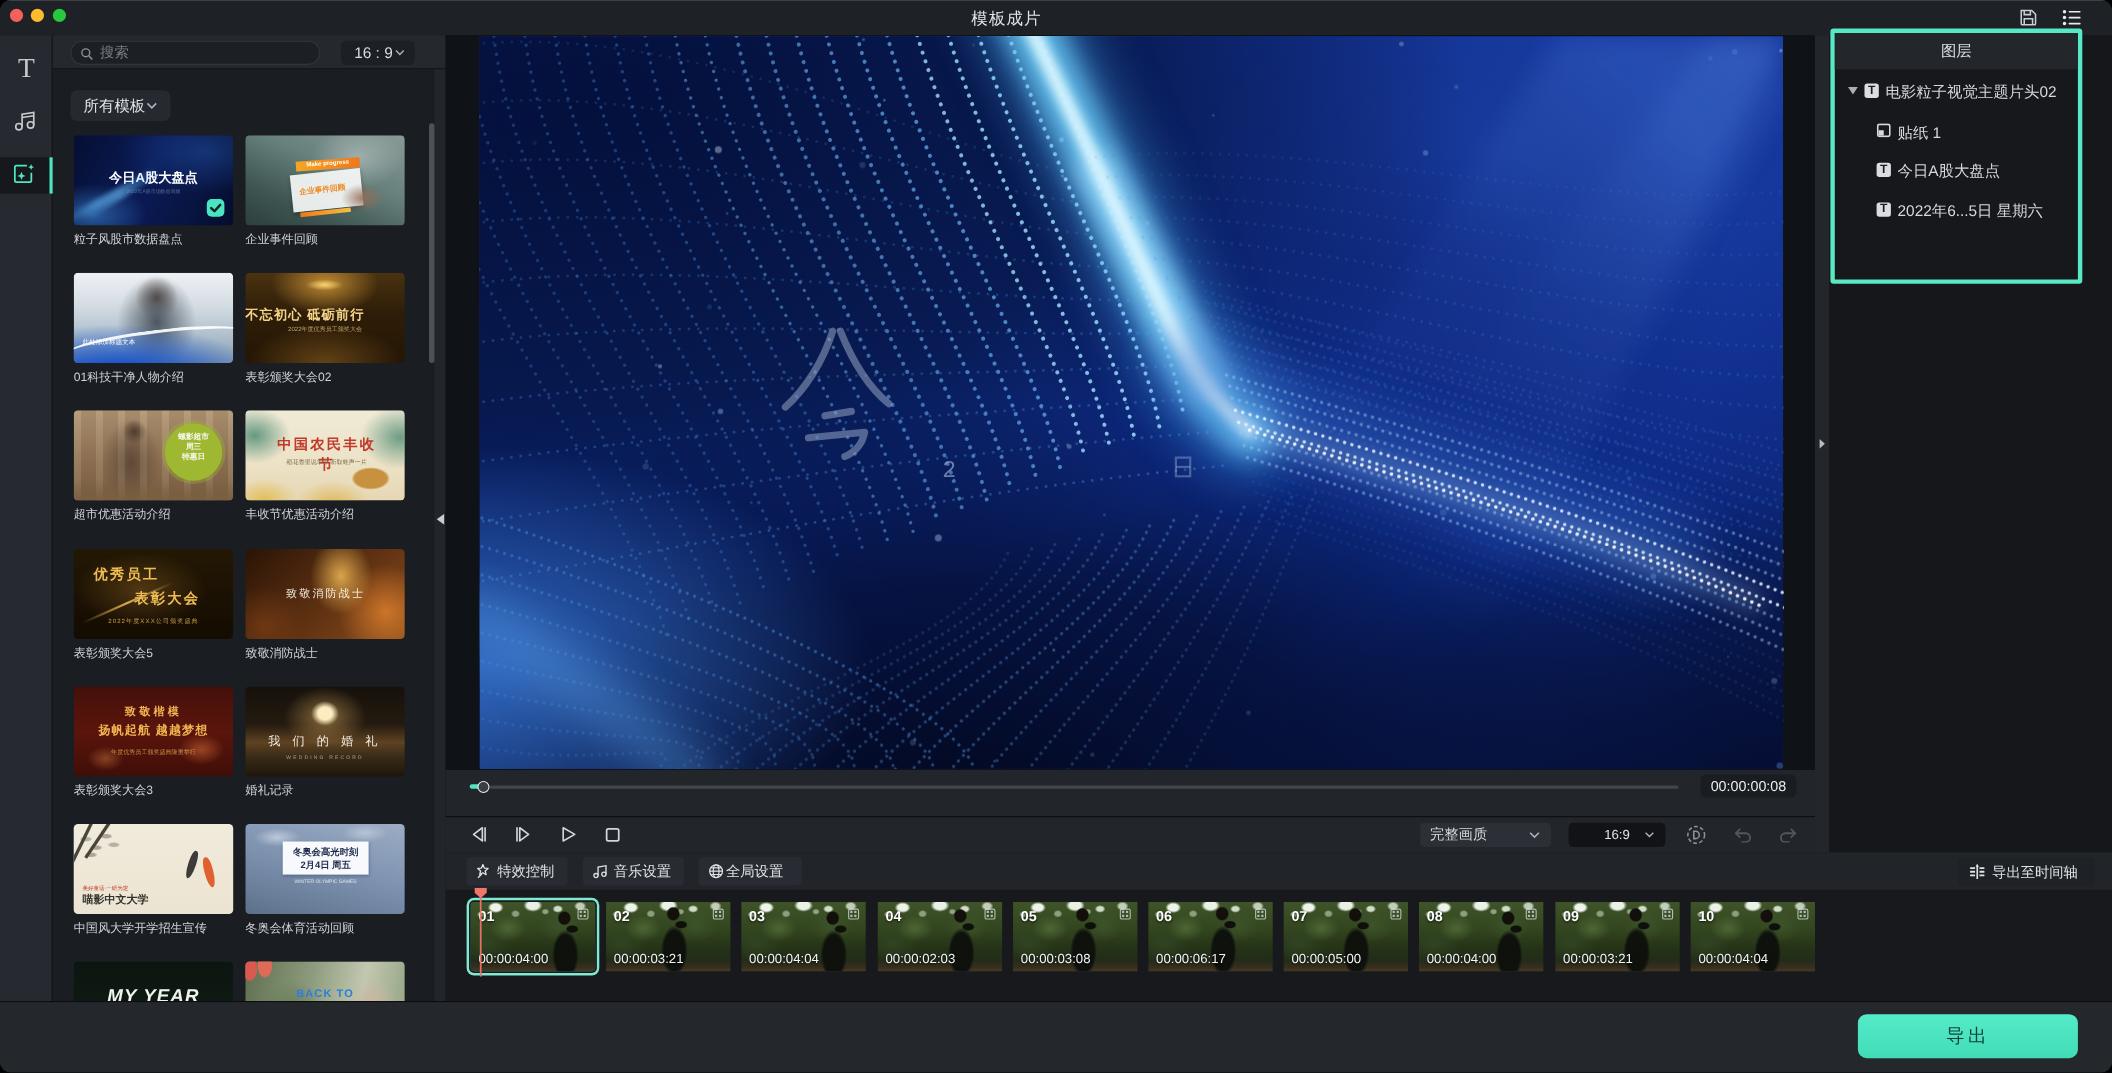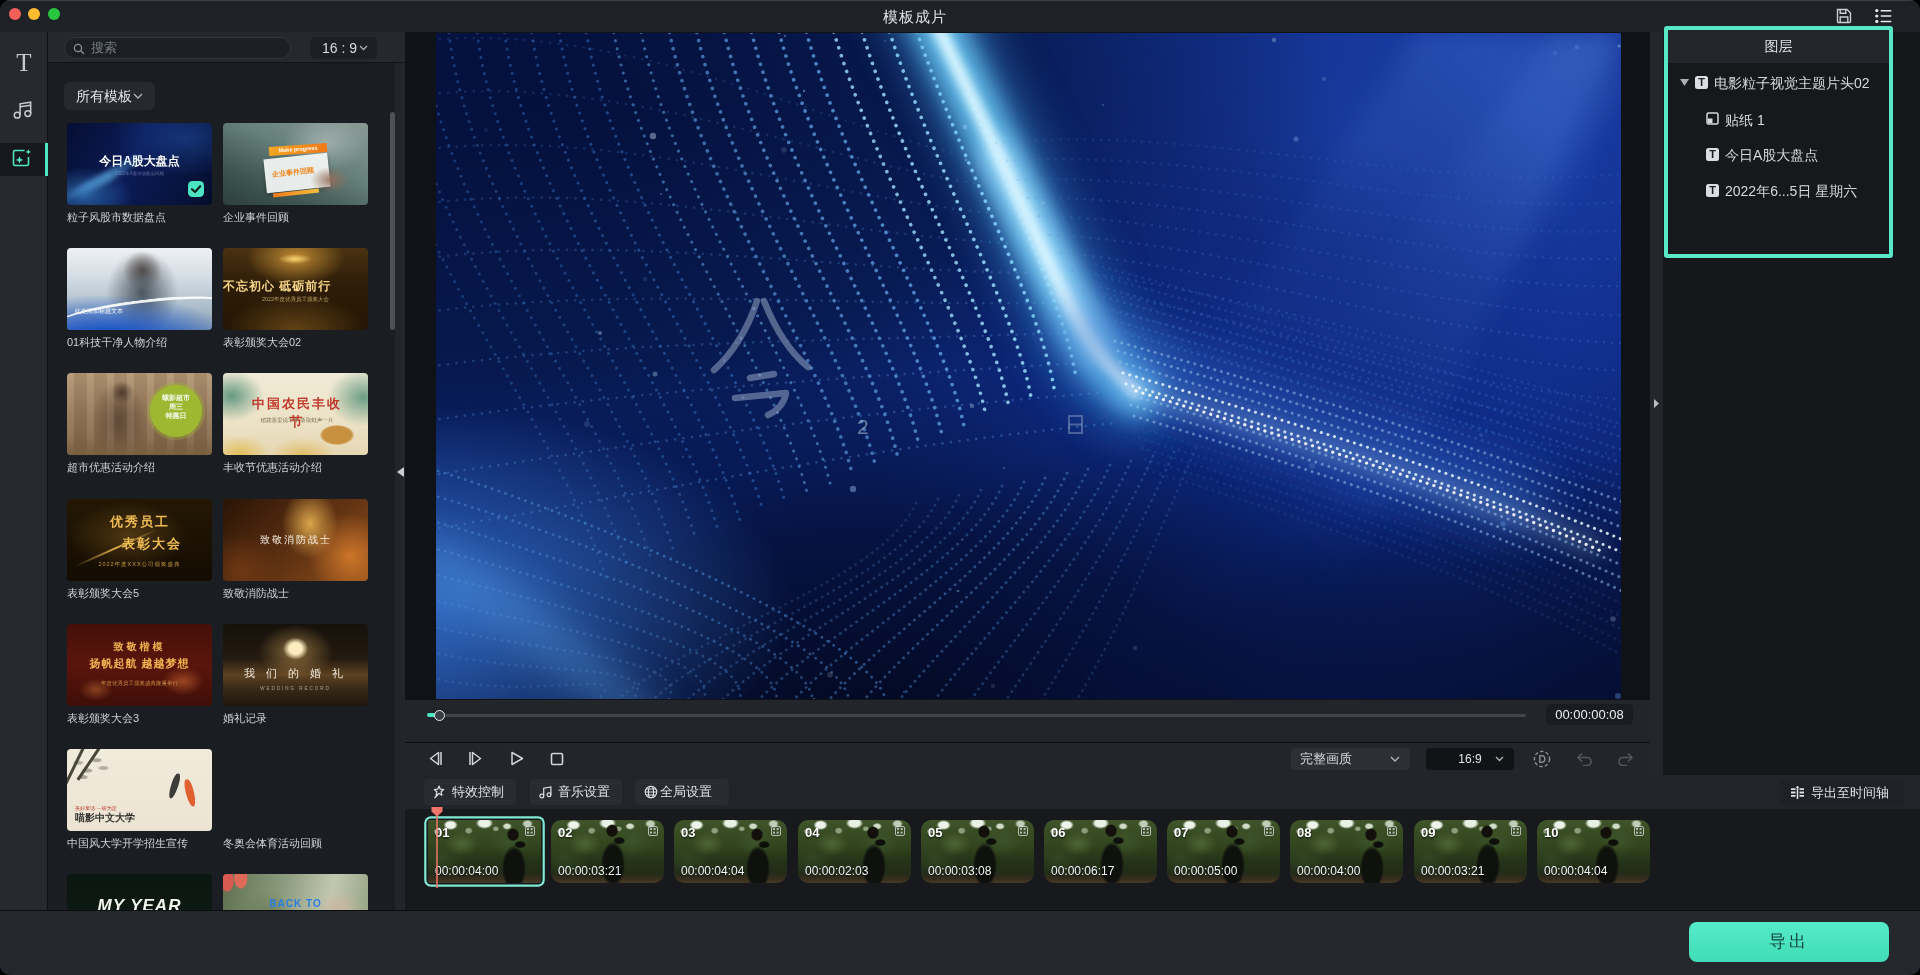--- a/index.html
+++ b/index.html
@@ -31,21 +31,21 @@
 #timepill{left:1546px;top:704px;width:87px;height:21px;background:#191c20;border-radius:5px;color:#eceef0;font-size:13px;line-height:21px;text-align:center}
 #rgutter{left:1650px;top:32px;width:13px;height:743px;background:#23262b}
 #rpanel{left:1663px;top:32px;width:257px;height:743px;background:#15171b}
 #layers{left:1664px;top:26px;width:229px;height:232px;background:#16181c;border:4px solid #58e8c5;border-radius:3px}
 #lhead{left:0;top:0;width:221px;height:33px;background:#23272c;color:#dde0e3;font-size:14px;line-height:33px;text-align:center}
 .litem{position:absolute;color:#d6d9dc;font-size:14px;height:16px;line-height:16px}
 .ticon{position:absolute;width:13px;height:13px;background:#dadde1;border-radius:2.5px;color:#1a1d21;font-size:11px;font-weight:bold;text-align:center;line-height:13px}
 #brow{left:405px;top:775px;width:1515px;height:34px;background:#212428}
 .bbtn{position:absolute;top:779px;height:26px;background:#282b31;border-radius:4px;color:#dfe2e5;font-size:13px;line-height:26px}
 #timeline{left:405px;top:809px;width:1515px;height:101px;background:#17191d}
-.clip{position:absolute;top:819.5px;width:113px;height:63px;border-radius:10px;overflow:hidden}
+.clip{position:absolute;top:819.5px;width:113px;height:63px;border-radius:0;overflow:hidden}
 .cnum{position:absolute;left:7px;top:5px;color:#fff;font-size:13px;font-weight:bold;text-shadow:0 1px 2px rgba(0,0,0,.8)}
 .cdur{position:absolute;left:7px;top:44px;color:#f2f4f6;font-size:12px;text-shadow:0 1px 2px rgba(0,0,0,.8)}
 .cic{position:absolute;right:6px;top:6px;width:10px;height:10px;border:1.2px solid rgba(222,226,230,.75);border-radius:2px}
 .cic:before{content:"";position:absolute;left:1px;top:1px;width:2.2px;height:2.2px;background:rgba(222,226,230,.75);box-shadow:3.6px 0 rgba(222,226,230,.75),0 3.6px rgba(222,226,230,.75),3.6px 3.6px rgba(222,226,230,.75)}
 #botbar{left:0;top:910px;width:1920px;height:65px;background:#24282d;border-top:1px solid #0b0d0f}
 #export{left:1689px;top:922px;width:200px;height:40px;border-radius:8px;background:linear-gradient(180deg,#55ebc8,#41dcb7);color:#123f37;font-size:17px;line-height:40px;text-align:center;letter-spacing:3px}
 .forest{background:
  radial-gradient(10px 7px at 20% 8%,rgba(248,252,244,.95) 45%,rgba(248,252,244,0) 72%),
  radial-gradient(12px 8px at 50% 5%,rgba(242,250,238,.95) 45%,rgba(242,250,238,0) 72%),
  radial-gradient(7px 5px at 70% 10%,rgba(235,244,228,.85) 40%,rgba(235,244,228,0) 70%),
@@ -147,21 +147,21 @@
       <div style="position:absolute;left:0;bottom:0;width:145px;height:18px;background:linear-gradient(0deg,rgba(122,96,64,.9),rgba(122,96,64,0))"></div>
     </div>
 <div class="tlabel" style="left:67px;top:460px">超市优惠活动介绍</div>
 <div class="thumb" style="left:223px;top:373px;background:radial-gradient(45px 35px at 6% 28%,rgba(85,145,120,.9),rgba(85,145,120,0) 72%),radial-gradient(50px 40px at 97% 30%,rgba(85,145,120,.85),rgba(85,145,120,0) 72%),radial-gradient(40px 24px at 12% 98%,rgba(225,185,70,.8),rgba(225,185,70,0) 75%),radial-gradient(45px 26px at 55% 102%,rgba(220,175,60,.7),rgba(220,175,60,0) 75%),linear-gradient(180deg,#f0ead6 0%,#ece2c6 60%,#e6d7b4 100%)">
       <div style="position:absolute;left:26px;top:22px;width:96px;text-align:center;color:#c0392b;font-size:13px;font-weight:bold;letter-spacing:2px">中国农民丰收节</div>
       <div style="position:absolute;left:36px;top:44px;width:76px;text-align:center;color:#7a6a4a;font-size:5.5px">稻花香里说丰年 听取蛙声一片</div>
       <div style="position:absolute;right:14px;bottom:10px;width:34px;height:20px;background:radial-gradient(#c8913f 60%,rgba(200,145,63,0) 75%);border-radius:50%"></div>
     </div>
 <div class="tlabel" style="left:223px;top:460px">丰收节优惠活动介绍</div>
 <div class="thumb" style="left:67px;top:499px;background:radial-gradient(80px 45px at 42% 45%,rgba(120,85,30,.55),rgba(120,85,30,0) 75%),linear-gradient(180deg,#241804 0%,#1a1003 60%,#140c02 100%)">
-      <div style="position:absolute;left:18px;top:14px;width:110px;text-align:center;color:#eebc52;font-size:13px;font-weight:bold;letter-spacing:2px">优秀员工</div>
+      <div style="position:absolute;left:18px;top:14px;width:110px;color:#eebc52;font-size:13px;font-weight:bold;letter-spacing:2px">优秀员工</div>
       <div style="position:absolute;left:30px;top:36px;width:110px;text-align:center;color:#eebc52;font-size:13px;font-weight:bold;letter-spacing:2px">表彰大会</div>
       <div style="position:absolute;left:10px;top:62px;width:125px;text-align:center;color:rgba(238,188,82,.8);font-size:5.5px;letter-spacing:1px">2022年度XXX公司颁奖盛典</div>
       <div style="position:absolute;left:4px;top:48px;width:90px;height:2px;background:linear-gradient(90deg,rgba(238,188,82,0),rgba(238,188,82,.9),rgba(238,188,82,0));transform:rotate(-24deg)"></div>
     </div>
 <div class="tlabel" style="left:67px;top:586px">表彰颁奖大会5</div>
 <div class="thumb" style="left:223px;top:499px;background:radial-gradient(40px 50px at 60% 30%,rgba(240,185,85,.85),rgba(240,185,85,0) 70%),radial-gradient(60px 60px at 88% 70%,rgba(225,130,45,.8),rgba(225,130,45,0) 72%),radial-gradient(50px 50px at 12% 85%,rgba(130,65,22,.6),rgba(130,65,22,0) 72%),linear-gradient(135deg,#2a1406 0%,#562c10 45%,#8a4c1c 100%)">
       <div style="position:absolute;left:30px;top:34px;width:86px;text-align:center;color:rgba(255,250,240,.92);font-size:10px;letter-spacing:2px">致敬消防战士</div>
     </div>
 <div class="tlabel" style="left:223px;top:586px">致敬消防战士</div>
 <div class="thumb" style="left:67px;top:624px;background:radial-gradient(30px 20px at 80% 70%,rgba(230,120,60,.5),rgba(230,120,60,0) 70%),radial-gradient(24px 16px at 20% 80%,rgba(230,140,70,.4),rgba(230,140,70,0) 70%),linear-gradient(180deg,#45100a 0%,#5a150c 50%,#3f0e08 100%)">
@@ -178,20 +178,26 @@
 <div class="thumb" style="left:67px;top:749px;background:linear-gradient(180deg,#f1ebdc 0%,#ece4d2 100%)">
       <div style="position:absolute;left:6px;top:-6px;width:3px;height:46px;background:#4a453a;transform:rotate(26deg)"></div>
       <div style="position:absolute;left:20px;top:-4px;width:2.5px;height:38px;background:#4a453a;transform:rotate(34deg)"></div>
       <div style="position:absolute;left:2px;top:6px;width:46px;height:26px;background:radial-gradient(6px 2.5px at 20% 30%,#44403455 60%,transparent),radial-gradient(6px 2.5px at 60% 20%,#44403466 60%,transparent),radial-gradient(6px 2.5px at 40% 60%,#44403466 60%,transparent),radial-gradient(6px 2.5px at 75% 50%,#44403455 60%,transparent),radial-gradient(6px 2.5px at 30% 85%,#44403466 60%,transparent)"></div>
       <div style="position:absolute;right:34px;top:24px;width:7px;height:26px;background:#3c3c38;border-radius:50% 50% 60% 60%;transform:rotate(18deg)"></div>
       <div style="position:absolute;right:18px;top:30px;width:8px;height:28px;background:#e06030;border-radius:50% 50% 60% 60%;transform:rotate(-14deg)"></div>
       <div style="position:absolute;left:8px;bottom:20px;color:#c0392b;font-size:5px">美好童话·一研为定</div>
       <div style="position:absolute;left:8px;bottom:6px;color:#33332e;font-size:10px;font-weight:bold">喵影中文大学</div>
     </div>
 <div class="tlabel" style="left:67px;top:836px">中国风大学开学招生宣传</div>
+<div class="thumb" style="left:223px;top:749px;background:radial-gradient(30px 12px at 20% 15%,rgba(240,248,255,.5),rgba(240,248,255,0) 70%),radial-gradient(30px 12px at 75% 10%,rgba(240,248,255,.38),rgba(240,248,255,0) 70%),linear-gradient(195deg,#9cacc4 0%,#8095b2 45%,#6a7e9a 80%,#5d7088 100%)">
+      <div style="position:absolute;left:34px;top:16px;width:78px;height:30px;background:rgba(252,253,255,.96);box-shadow:0 1px 3px rgba(30,50,80,.4)"></div>
+      <div style="position:absolute;left:34px;top:20px;width:78px;text-align:center;color:#1d2a4a;font-size:8.5px;font-weight:bold">冬奥会高光时刻</div>
+      <div style="position:absolute;left:34px;top:32px;width:78px;text-align:center;color:#1d2a4a;font-size:8.5px;font-weight:bold">2月4日 周五</div>
+      <div style="position:absolute;left:34px;top:50px;width:78px;text-align:center;color:rgba(255,255,255,.75);font-size:4.5px">WINTER OLYMPIC GAMES</div>
+    </div>
 <div class="tlabel" style="left:223px;top:836px">冬奥会体育活动回顾</div>
 <div class="thumb" style="left:67px;top:874px;background:radial-gradient(40px 14px at 70% 55%,rgba(220,170,90,.30),rgba(220,170,90,0) 70%),linear-gradient(180deg,#0c1610 0%,#0e1d15 100%)">
       <div style="position:absolute;left:0;top:22px;width:145px;text-align:center;color:#f2f4ee;font-size:17px;font-weight:bold;font-style:italic;letter-spacing:1px">MY YEAR</div>
     </div>
 <div class="thumb" style="left:223px;top:874px;background:radial-gradient(30px 30px at 80% 45%,rgba(205,180,160,.9),rgba(205,180,160,0) 72%),radial-gradient(40px 40px at 30% 55%,rgba(100,120,80,.8),rgba(100,120,80,0) 72%),linear-gradient(100deg,#5f7050 0%,#8d9c7e 40%,#c2c8b0 70%,#90a080 100%)">
       <div style="position:absolute;left:-6px;top:-8px;width:34px;height:30px;background:radial-gradient(10px 16px at 30% 50%,#d85a50 60%,transparent 70%),radial-gradient(10px 16px at 70% 40%,#e06a58 60%,transparent 70%)"></div>
       <div style="position:absolute;left:0;top:24px;width:145px;text-align:center;color:#2b7de0;font-size:10px;font-weight:bold;letter-spacing:1px">BACK TO</div>
     </div>
 <div class="abs" id="preview"></div>
 <div class="abs" id="vid">

